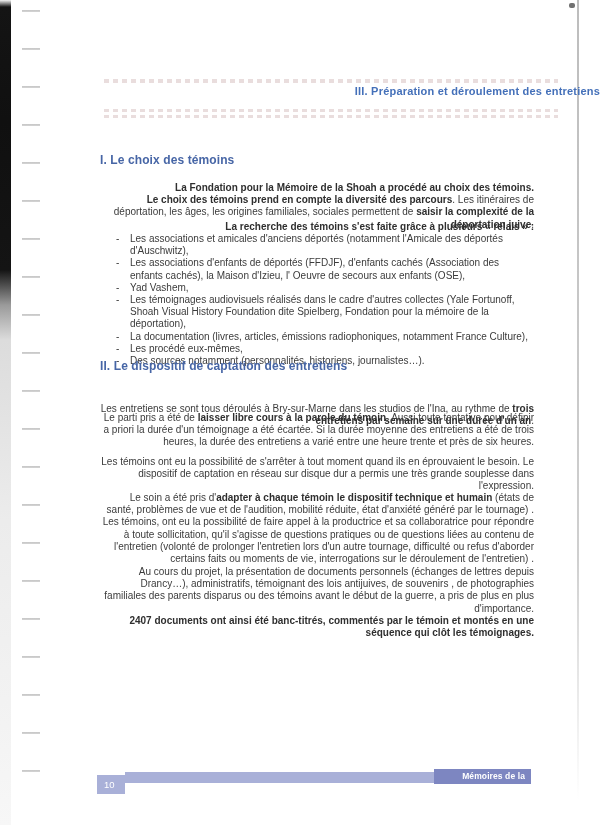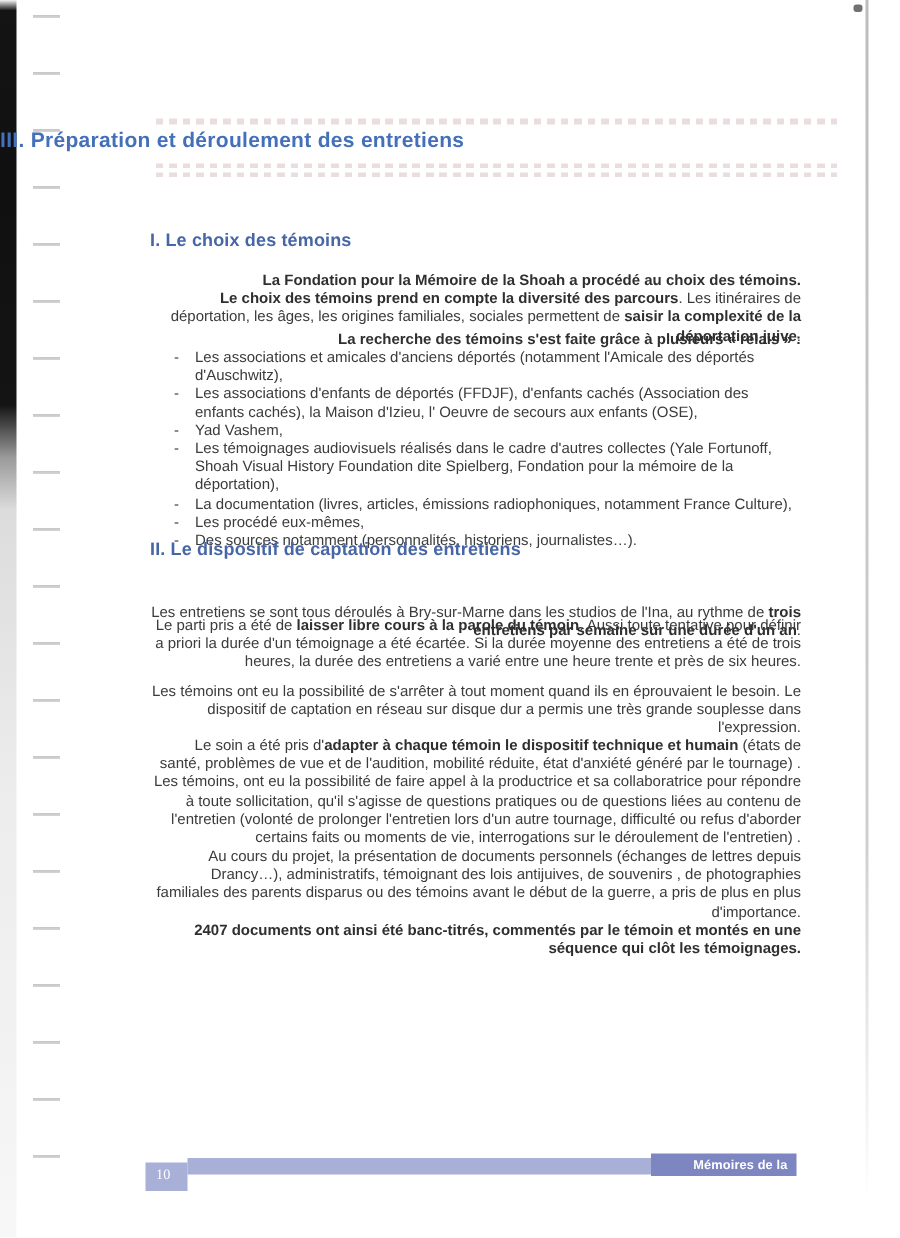--- a/index.html
+++ b/index.html
@@ -34,22 +34,22 @@
     position:absolute;left:104px;width:454px;
     background-image:repeating-linear-gradient(90deg,
       rgba(198,166,166,.38) 0px,rgba(198,166,166,.38) 5px,
       rgba(198,166,166,0) 5px,rgba(198,166,166,0) 9px);
   }
   .dot-band.top{top:79px;height:4px;}
   .dot-band.mid1{top:109px;height:3px;}
   .dot-band.mid2{top:115px;height:3px;}
   
   .doc-title{
-    position:absolute;left:0;top:85px;width:600px;text-align:left;
-    color:#4470b9;font-size:14px;font-weight:bold;letter-spacing:.2px;
+    position:absolute;left:0;top:85px;width:600px;text-align:right;
+    color:#4470b9;font-size:11px;font-weight:bold;letter-spacing:.2px;
   }
   .sec-heading{
     position:absolute;left:100px;width:440px;
     color:#4766a6;font-size:12px;font-weight:bold;letter-spacing:.1px;
   }
   .sec-heading.h1{top:153px;}
   .sec-heading.h2{top:359px;}
   .para{
     position:absolute;left:100px;width:434px;
     font-size:10px;line-height:12.2px;color:#3b3b3b;text-align:right;
@@ -70,21 +70,21 @@
   .p-f{top:492px;}
   .p-g{top:566px;}
   
   .footer-bar{
     position:absolute;left:125px;top:772px;width:405px;height:11px;
     background:#a9b0d8;
   }
   .footer-pagebox{
     position:absolute;left:97px;top:775px;width:28px;height:19px;
     background:#a9b0d8;color:#ffffff;font-size:9.5px;
-    line-height:19px;padding-left:7px;box-sizing:border-box;font-family:Liberation Serif, serif;
+    line-height:19px;padding-left:7px;box-sizing:border-box;
   }
   .footer-badge{
     position:absolute;left:434px;top:769px;width:97px;height:15px;
     background:#7d86c1;color:#ffffff;font-size:8.5px;font-weight:bold;
     line-height:15px;text-align:right;padding-right:6px;box-sizing:border-box;
     letter-spacing:.1px;
   }
 </style>
 </head>
 <body>

